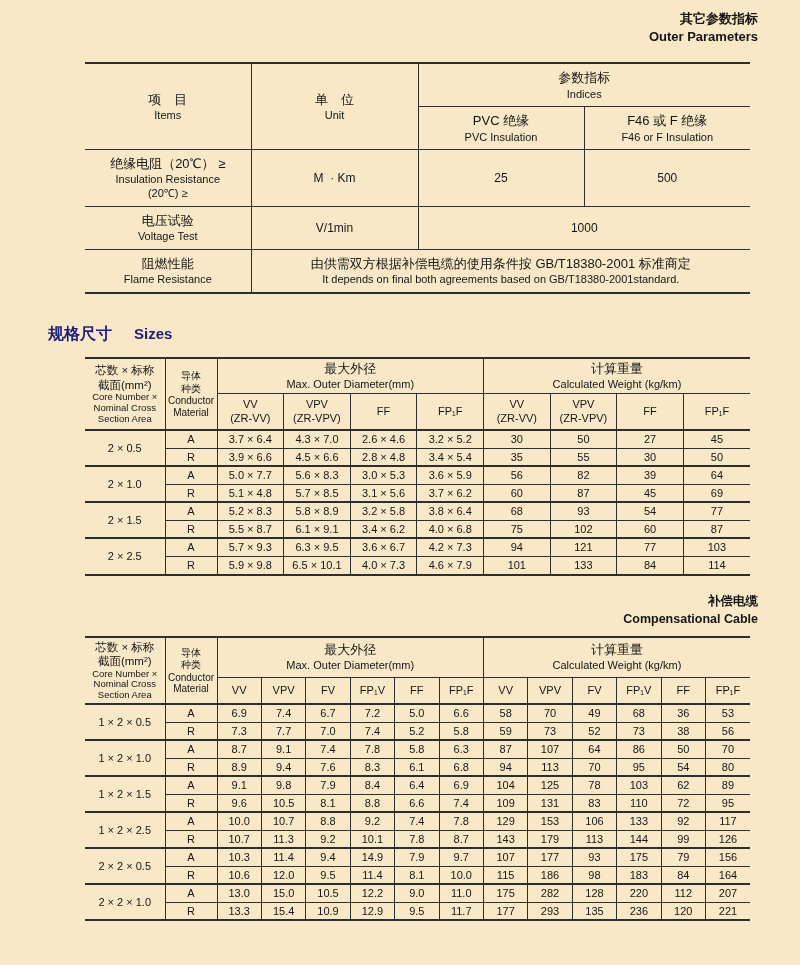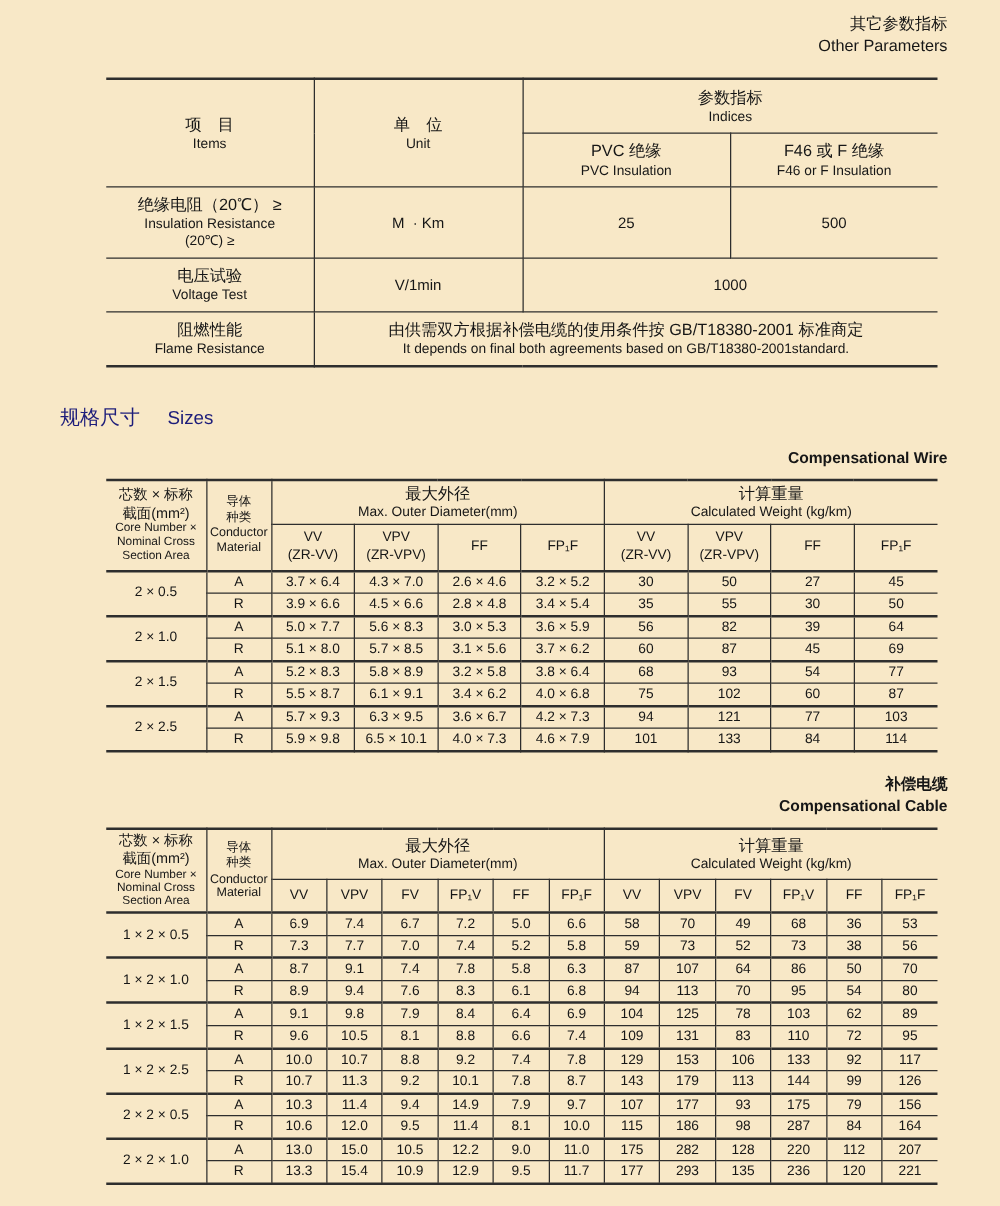--- a/index.html
+++ b/index.html
@@ -2,29 +2,29 @@
 <html><head>
 <meta charset="utf-8">
 <style>
   html,body{margin:0;padding:0}
   body{
     width:800px;height:965px;overflow:hidden;
     background:#f8e8c7;color:#161616;
     font-family:"Liberation Sans", sans-serif;
   }
   
-  .right-title{text-align:right;padding:10px 42px 0 0;font-weight:normal;line-height:1.4}
+  .right-title{text-align:right;padding:10px 42px 0 0;font-weight:bold;line-height:1.4}
   .right-title .zh{font-size:13px}
   .right-title .en{font-size:13px}
   .sec-label{text-align:right;padding-right:42px;font-weight:bold;line-height:1.45}
   .sec-label .zh{font-size:12.5px}
   .sec-label .en{font-size:12.5px}
   .lbl-cable{margin-top:16px}
   
-  .sizes{margin:30px 0 0 48px;color:#1c1c7a;font-weight:normal}
+  .sizes{margin:30px 0 0 48px;color:#1c1c7a;font-weight:bold}
   .sizes .zh{font-size:16px;margin-right:22px}
   .sizes .en{font-size:15px}
   
   table{
     border-collapse:collapse;table-layout:fixed;width:665px;margin-left:85px;
     border-top:2px solid #2e2e2e;border-bottom:2px solid #2e2e2e;
     border-left:hidden;border-right:hidden;
   }
   th,td{border:1px solid #2e2e2e;text-align:center;vertical-align:middle;font-weight:normal;padding:2px}
   .zh{display:block}
@@ -46,21 +46,21 @@
   .spec .subhead th{font-size:11px;line-height:1.25;padding:4px 1px;border-bottom:2px solid #2e2e2e}
   .spec tbody td{font-size:11px;line-height:1.32;padding:1px}
   .spec tbody tr.group-start td{border-top:2px solid #2e2e2e}
   .spec tbody .size-cell{font-size:11px}
 </style>
 </head>
 <body>
 
 <div class="right-title">
   <span class="zh">其它参数指标</span>
-  <span class="en">Other Parameters</span>
+  <span class="en">Outer Parameters</span>
 </div>
 
 <table class="t1">
   <colgroup>
       <col style="width:166px">
       <col style="width:167px">
       <col style="width:166px">
       <col style="width:166px">
     </colgroup>
   <tbody>
@@ -116,21 +116,20 @@
     </td>
   </tr>
 </tbody>
   </table>
 
 <div class="sizes">
   <span class="zh" style="display:inline">规格尺寸</span><span class="en" style="display:inline">Sizes</span>
 </div>
 
 <div class="sec-label" style="margin-top:12px">
-  <span class="en">Compensational Wire</span>
 </div>
 
 <table class="spec">
   <colgroup>
       <col style="width: 80px;">
       <col style="width: 52px;">
       <col>
       <col>
       <col>
       <col>
@@ -205,21 +204,21 @@
         <td>5.6 × 8.3</td>
         <td>3.0 × 5.3</td>
         <td>3.6 × 5.9</td>
         <td>56</td>
         <td>82</td>
         <td>39</td>
         <td>64</td>
       </tr>
       <tr>
         <td>R</td>
-        <td>5.1 × 8.0</td>
+        <td>5.1 × 4.8</td>
         <td>5.7 × 8.5</td>
         <td>3.1 × 5.6</td>
         <td>3.7 × 6.2</td>
         <td>60</td>
         <td>87</td>
         <td>45</td>
         <td>69</td>
       </tr>
       <tr class="group-start">
         <td rowspan="2" class="size-cell">2 × 1.5</td>
@@ -476,21 +475,21 @@
         <td>R</td>
         <td>10.6</td>
         <td>12.0</td>
         <td>9.5</td>
         <td>11.4</td>
         <td>8.1</td>
         <td>10.0</td>
         <td>115</td>
         <td>186</td>
         <td>98</td>
-        <td>287</td>
+        <td>183</td>
         <td>84</td>
         <td>164</td>
       </tr>
       <tr class="group-start">
         <td rowspan="2" class="size-cell">2 × 2 × 1.0</td>
         <td>A</td>
         <td>13.0</td>
         <td>15.0</td>
         <td>10.5</td>
         <td>12.2</td>

